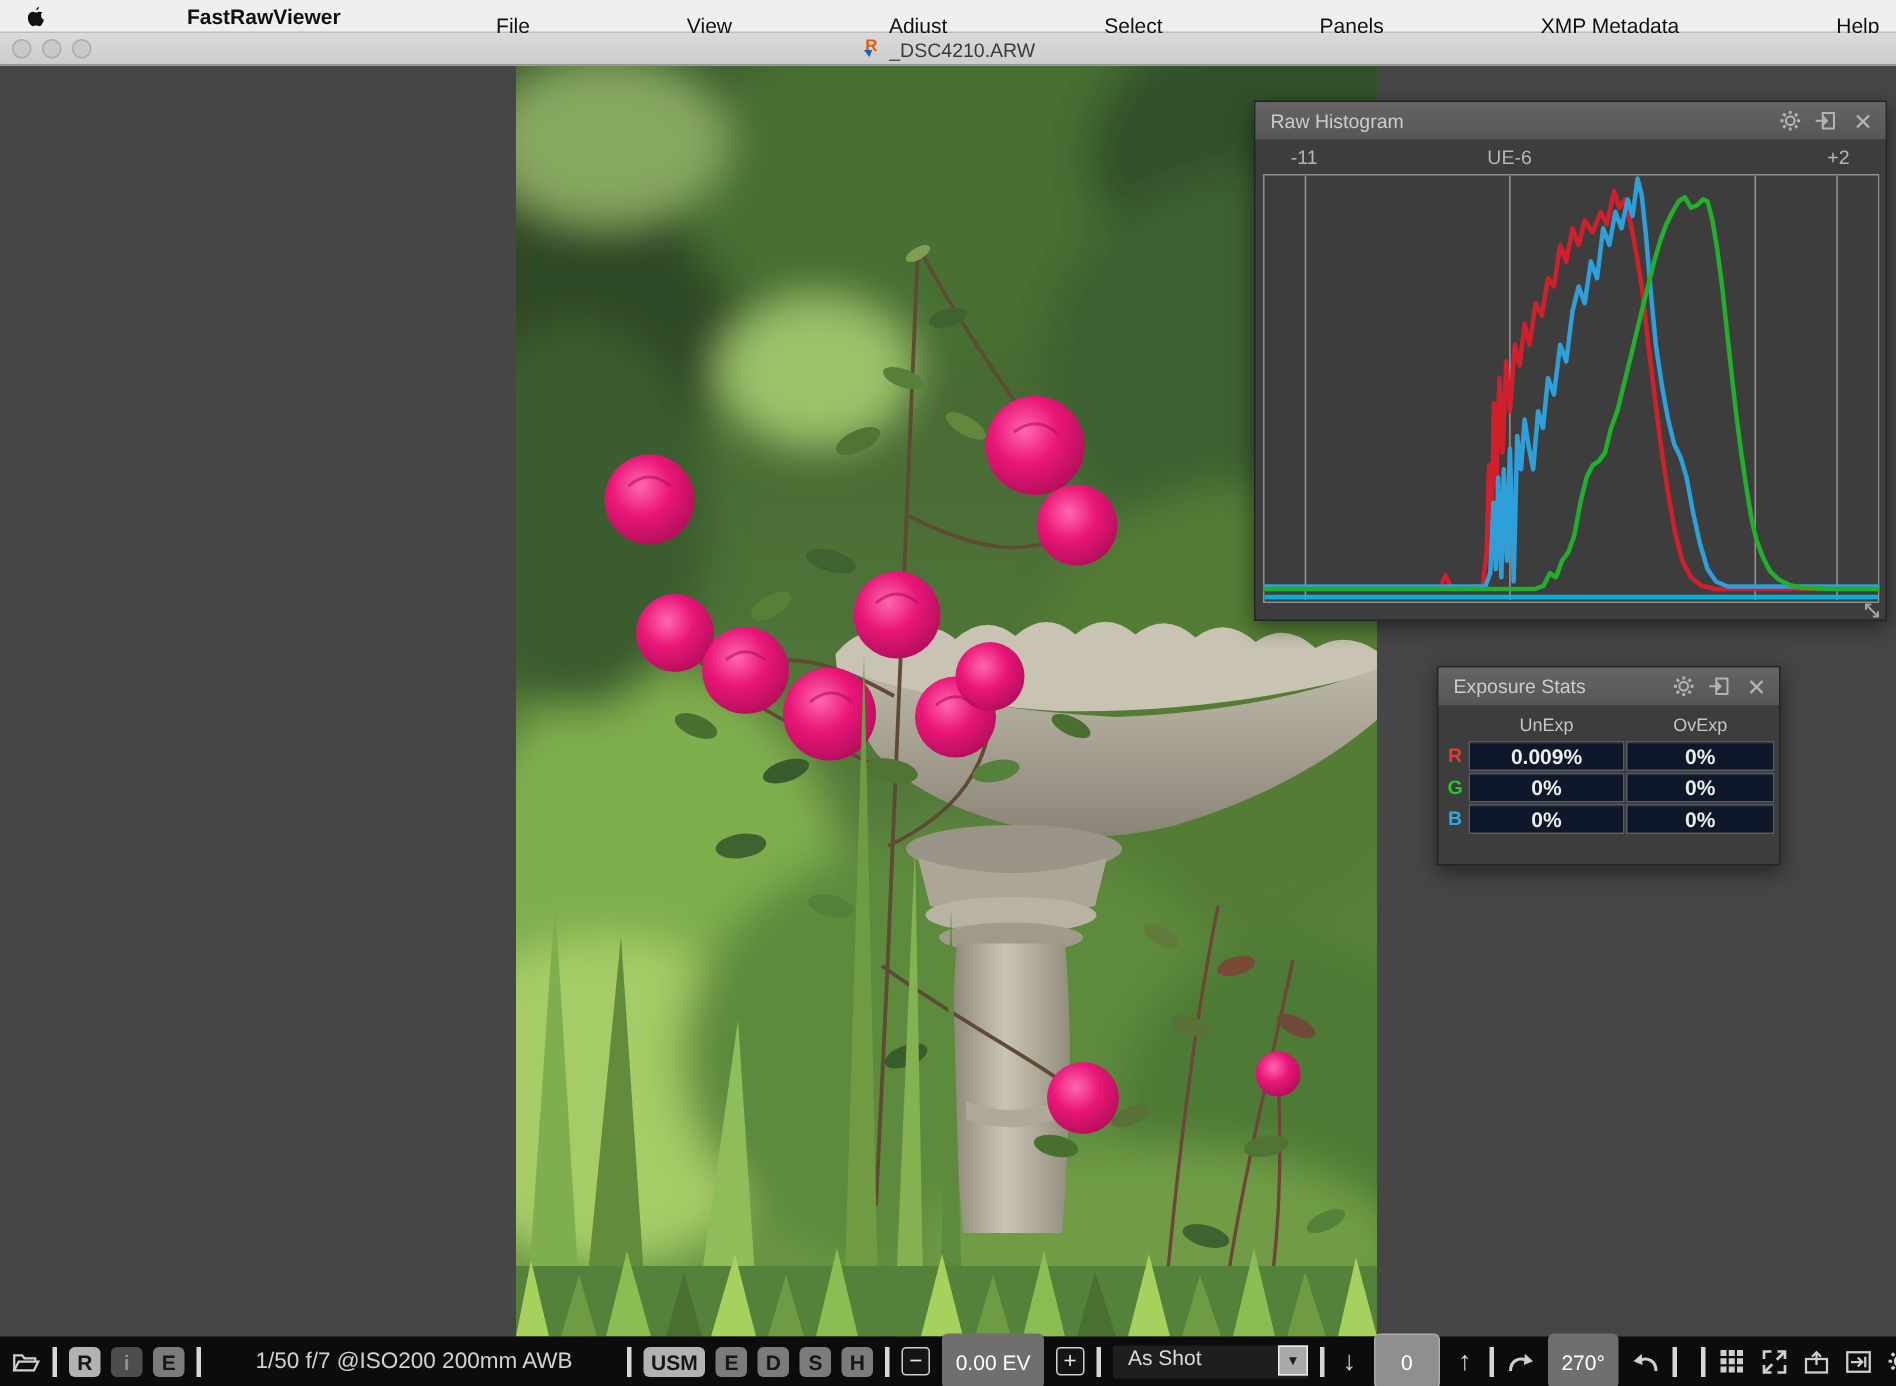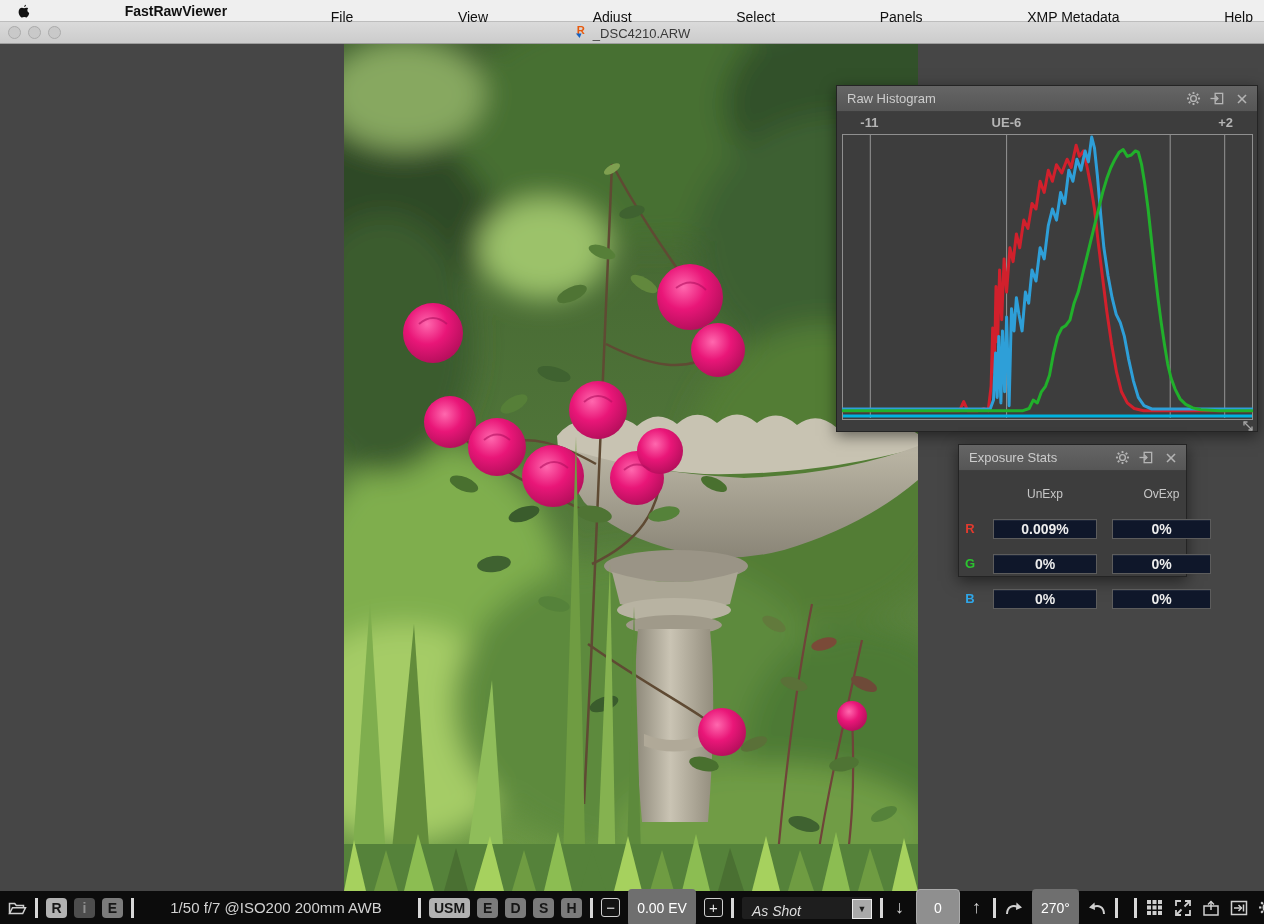--- a/index.html
+++ b/index.html
@@ -28,29 +28,29 @@
 
   
   .panel { position:absolute; background:#3d3d3d; border:1px solid #242424;
     box-shadow:0 4px 14px rgba(0,0,0,.5); z-index:40; }
   .panel-header { height:26px; background:linear-gradient(#656565,#565656);
     display:flex; align-items:center; padding:0 8px 0 10px; border-bottom:1px solid #3f3f3f; }
   .panel-title { flex:1; font-size:13px; color:#cccccc; }
   .panel-icons { display:flex; gap:9px; align-items:center; }
   .p-icon { width:15px; height:15px; color:#b4b4b4; display:flex; align-items:center; justify-content:center; }
 
-  .histogram { left:836px; top:41px; width:422px; height:347px; }
+  .histogram { left:836px; top:23px; width:422px; height:347px; }
   .hist-body { position:relative; height:320px; }
   .ticks { position:absolute; left:5px; width:411px; top:3px; height:17px; }
-  .tick { position:absolute; transform:translateX(-50%); font-size:13px; font-weight:bold; color:#b5b5b5; }
+  .tick { position:absolute; transform:translateX(-50%); font-size:13px; font-weight:normal; color:#b5b5b5; }
   .plot-wrap { position:absolute; left:5px; top:22px; width:411px; height:286px; }
   .grip { position:absolute; right:3px; bottom:2px; width:12px; height:12px; color:#a5a5a5; }
 
   .exposure { left:958px; top:400px; width:229px; height:133px; }
-  .exp-grid { display:grid; grid-template-columns:16px 104px 99px; gap:15px; padding:14px 3px 0 3px; }
+  .exp-grid { display:grid; grid-template-columns:16px 104px 99px; gap:1px; padding:3px 3px 0 3px; }
   .exp-colhead { font-size:12px; color:#c6c6c6; text-align:center; height:19px; line-height:19px; }
   .ch-letter { font-size:13px; font-weight:bold; text-align:center; height:20px; line-height:20px; }
   .exp-cell { background:#0f172a; border:1px solid #5c5c5c; box-shadow:inset 0 1px 0 rgba(255,255,255,.07);
     text-align:center; font-size:14px; font-weight:bold; color:#ededed; height:20px; line-height:18px; }
   .exp-footer { height:16px; }
 
   
   .status-bar { position:absolute; bottom:0; left:0; right:0; height:33px; background:#0c0c0c;
     display:flex; align-items:center; padding:0 7px; z-index:50; color:#c9c9c9; }
   .sep { width:3px; height:20px; background:#d8d8d8; margin:0 8px; flex:none; }
@@ -58,22 +58,22 @@
     font-weight:bold; font-size:14px; display:flex; align-items:center; justify-content:center; flex:none; }
   .btn + .btn { margin-left:7px; }
   .btn.active { background:#b2b2b2; }
   .btn.dim { background:#4d4d4d; color:#8f8f8f; }
   .exif { width:268px; text-align:center; font-size:15px; color:#d2d2d2; flex:none; }
   .sq-btn { width:19px; height:19px; border:1px solid #cfcfcf; border-radius:3px; background:#141414;
     color:#e3e3e3; display:flex; align-items:center; justify-content:center; font-size:15px; flex:none; }
   .chip { height:37px; padding:0 9px; border-radius:4px; background:#6f6f6f; color:#ffffff; font-size:14px;
     display:flex; align-items:center; justify-content:center; margin:0 8px; flex:none; }
   .chip.light { background:#8f8f8f; min-width:44px; }
-  .dropdown { width:130px; height:22px; display:flex; align-items:flex-end; background:#1e1e1e; border-radius:2px;
-    padding-left:10px; font-size:14px; color:#dcdcdc; flex:none;font-style:italic; }
+  .dropdown { width:130px; height:22px; display:flex; align-items:flex-start; background:#1e1e1e; border-radius:2px;
+    padding-left:10px; font-size:14px; color:#dcdcdc; flex:none; }
   .dd-btn { margin-left:auto; width:20px; height:20px; background:#a9a9a9; border:1px solid #ececec;
     color:#1d1d1d; display:flex; align-items:center; justify-content:center; font-size:9px; }
   .arrow-glyph { font-size:18px; font-weight:bold; color:#d2d2d2; padding:0 4px; flex:none; }
   .ico-btn { width:20px; height:20px; display:flex; align-items:center; justify-content:center;
     color:#cfcfcf; flex:none; }
   .ico-btn + .ico-btn { margin-left:8px; }
   .spacer { flex:1; }
 </style>
 </head>
 <body>

